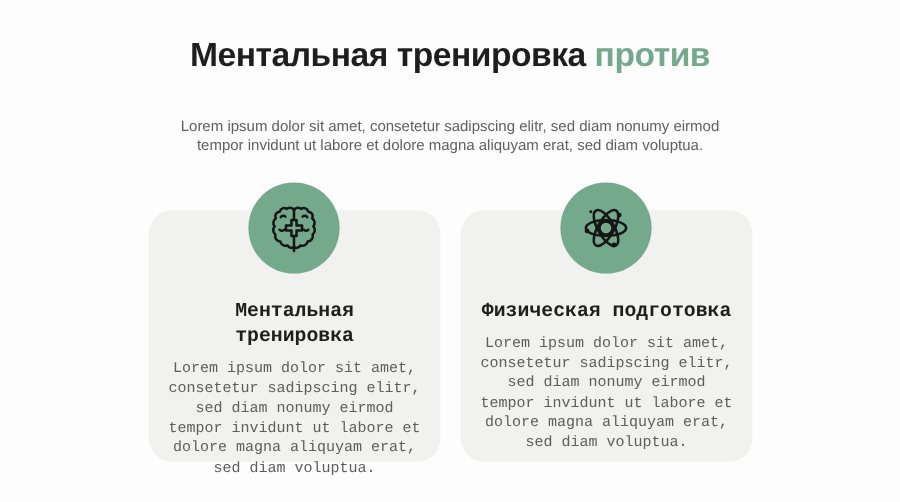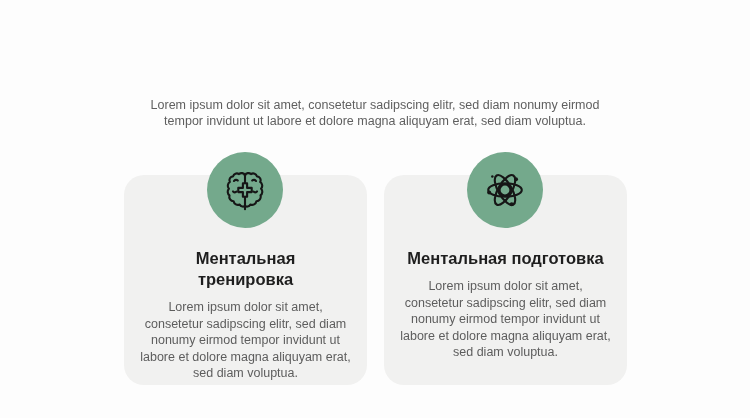--- a/index.html
+++ b/index.html
@@ -31,20 +31,21 @@
   }
 
   
   .card {
     position:absolute; top:175px;
     width:243px; height:210px;
     background:#f1f1f0;
     border-radius:20px;
     padding:73px 16px 0 16px;
     text-align:center;
+    font-family:Liberation Mono, monospace;
   }
   .card.left  { left:124px; }
   .card.right { left:384px; }
 
   .badge {
     position:absolute; top:152px;
     width:76px; height:76px;
     border-radius:50%;
     background:#74a98c;
     display:flex; align-items:center; justify-content:center;
@@ -66,32 +67,33 @@
 
   .stroke { fill:none; stroke:#161616; stroke-width:2.2; stroke-linecap:round; stroke-linejoin:round; }
   .dot    { fill:#161616; stroke:none; }
 </style>
 </head>
 <body>
 
 <div class="page">
 
   <h1 class="title">
+    <div><span>Ментальная тренировка</span> <span class="accent">против</span></div>
   </h1>
 
   <p class="subtitle">Lorem ipsum dolor sit amet, consetetur sadipscing elitr, sed diam nonumy eirmod tempor invidunt ut labore et dolore magna aliquyam erat, sed diam voluptua.</p>
 
   <div class="card left">
     <div class="card-heading">Ментальная
 тренировка</div>
     <div class="card-body">Lorem ipsum dolor sit amet, consetetur sadipscing elitr, sed diam nonumy eirmod tempor invidunt ut labore et dolore magna aliquyam erat, sed diam voluptua.</div>
   </div>
 
   <div class="card right">
-    <div class="card-heading">Ментальная подготовка</div>
+    <div class="card-heading">Физическая подготовка</div>
     <div class="card-body">Lorem ipsum dolor sit amet, consetetur sadipscing elitr, sed diam nonumy eirmod tempor invidunt ut labore et dolore magna aliquyam erat, sed diam voluptua.</div>
   </div>
 
   <div class="badge left">
     <span>
       <svg viewBox="0 0 48 48" xmlns="http://www.w3.org/2000/svg">
         <g class="stroke">
 
           <path d="M24 8.5 C22.8 6.2 19.6 5.6 17.8 7.4 C15.4 5.8 12.2 7 11.6 9.8 C8.6 9.9 6.8 13 8.2 15.6 C5.8 17.2 5.3 20.6 7.2 22.6 C5.3 24.6 5.6 28 7.8 29.6 C6.9 32.6 9 35.6 12.1 35.7 C12.6 38.6 15.8 40.3 18.4 39.1 C19.6 41.5 22.9 42.1 24 40.2"></path>
 

